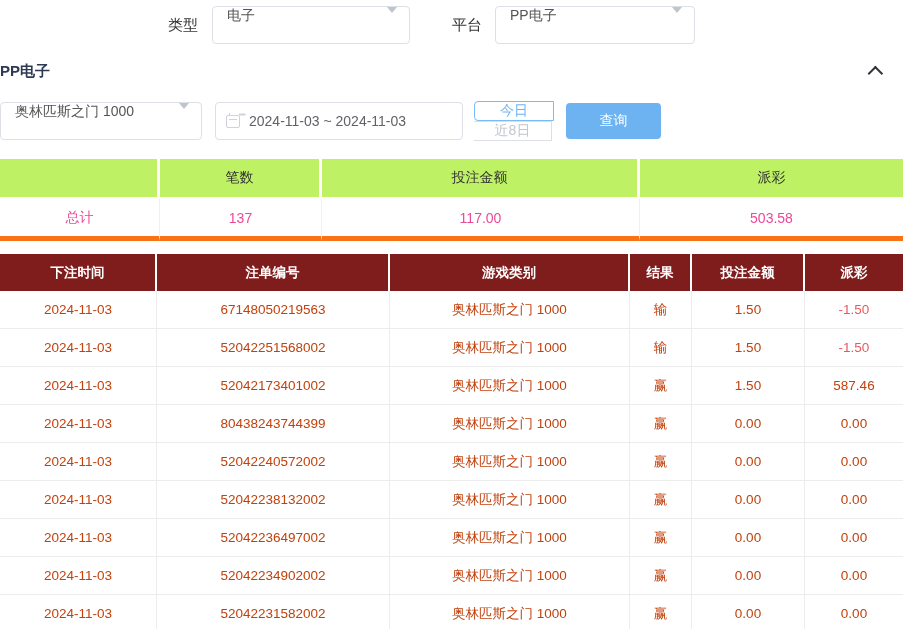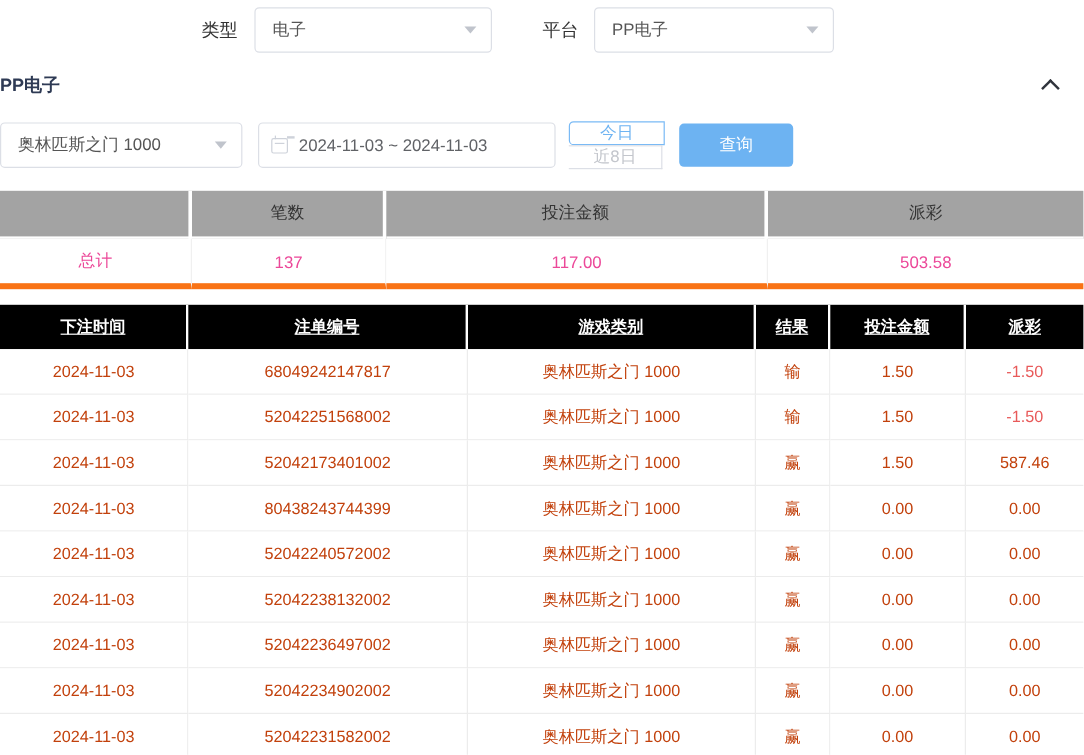--- a/index.html
+++ b/index.html
@@ -5,21 +5,21 @@
   * { margin:0; padding:0; box-sizing:border-box; }
   html,body { width:903px; height:629px; background:#fff; overflow:hidden;
     font-family:"Liberation Sans","DejaVu Sans",sans-serif; color:#333; }
 
   
   .top-filters { display:flex; align-items:center; padding-top:8px; height:42px; }
   .tf-label { font-size:15px; color:#333; white-space:nowrap; }
   .type-label { margin-left:168px; }
   .platform-label { margin-left:42px; }
   .select-box { height:38px; border:1px solid #dcdfe6; border-radius:4px; background:#fff;
-    display:flex; align-items:center; justify-content:space-between;
+    display:flex; justify-content:space-between;
     padding:0 12px 0 14px; font-size:14px; color:#555; cursor:pointer; }
   .type-select { width:198px; margin-left:14px; }
   .platform-select { width:200px; margin-left:13px; }
   .caret-down { width:0; height:0; border-left:5px solid transparent; border-right:5px solid transparent;
     border-top:6px solid #c0c4cc; flex:0 0 auto; }
 
   
   .section-header { margin-top:20px; display:flex; align-items:center; justify-content:space-between; padding-right:20px; }
   .section-title { font-size:15px; font-weight:bold; color:#2e3a54; }
   .chevron-up { width:11px; height:11px; border-left:2px solid #30343c; border-top:2px solid #30343c;
@@ -43,34 +43,34 @@
   .quick-btn:nth-child(2) { width:78px; }
   .quick-btn:nth-child(3) { width:81px; border-radius:0 4px 4px 0; }
   .quick-btn.active { border:1px solid #7abaf5; color:#6fb4f2; }
   .query-btn { margin-left:12px; width:95px; height:36px; background:#6db3f2; border:none; border-radius:4px;
     color:#fff; font-size:14px; cursor:pointer; font-family:inherit; }
 
   
   .summary-table { margin-top:18px; width:903px; border-collapse:separate; border-spacing:0; font-size:14px; table-layout:fixed; }
   .summary-table col.c1 { width:160px; } .summary-table col.c2 { width:162px; }
   .summary-table col.c3 { width:318px; } .summary-table col.c4 { width:263px; }
-  .summary-table th { background:#a3a3a3; height:40px; font-weight:normal; color:#333; 
+  .summary-table th { background:#bef264; height:40px; font-weight:normal; color:#333; 
     border-right:3px solid #fff; border-bottom:2px solid #fff; }
   .summary-table th:last-child { border-right:none; }
   .summary-table td { height:42px; text-align:center; color:#ec4899;
     border-bottom:5px solid #f97316; border-right:1px solid #f0f0f0; background:#fff; }
   .summary-table td:last-child { border-right:none; }
 
   
   .detail-table { margin-top:13px; width:903px; border-collapse:separate; border-spacing:0; font-size:13.5px; table-layout:fixed; }
   .detail-table col.d1 { width:157px; } .detail-table col.d2 { width:233px; }
   .detail-table col.d3 { width:240px; } .detail-table col.d4 { width:62px; }
   .detail-table col.d5 { width:113px; } .detail-table col.d6 { width:98px; }
-  .detail-table th { background:#000000; color:#fff; font-weight:bold; height:37px; text-align:center;
-    border-right:2px solid #fff;text-decoration:underline; }
+  .detail-table th { background:#7f1d1d; color:#fff; font-weight:bold; height:37px; text-align:center;
+    border-right:2px solid #fff; }
   .detail-table th:last-child { border-right:none; }
   .detail-table td { height:38px; text-align:center; color:#c2410c; background:#fff;
     border-bottom:1px solid #ececec; border-right:1px solid #ececec; }
   .detail-table td:last-child { border-right:none; }
   .detail-table td.neg { color:#e85a5a; }
 </style>
 </head>
 <body>
 
 <div class="top-filters">
@@ -147,21 +147,21 @@
       <th>注单编号</th>
       <th>游戏类别</th>
       <th>结果</th>
       <th>投注金额</th>
       <th>派彩</th>
     </tr>
   </thead>
   <tbody>
   <tr>
     <td>2024-11-03</td>
-    <td>68049242147817</td>
+    <td>67148050219563</td>
     <td>奥林匹斯之门 1000</td>
     <td>输</td>
     <td>1.50</td>
     <td class="neg">-1.50</td>
   </tr>
 
   <tr>
     <td>2024-11-03</td>
     <td>52042251568002</td>
     <td>奥林匹斯之门 1000</td>

